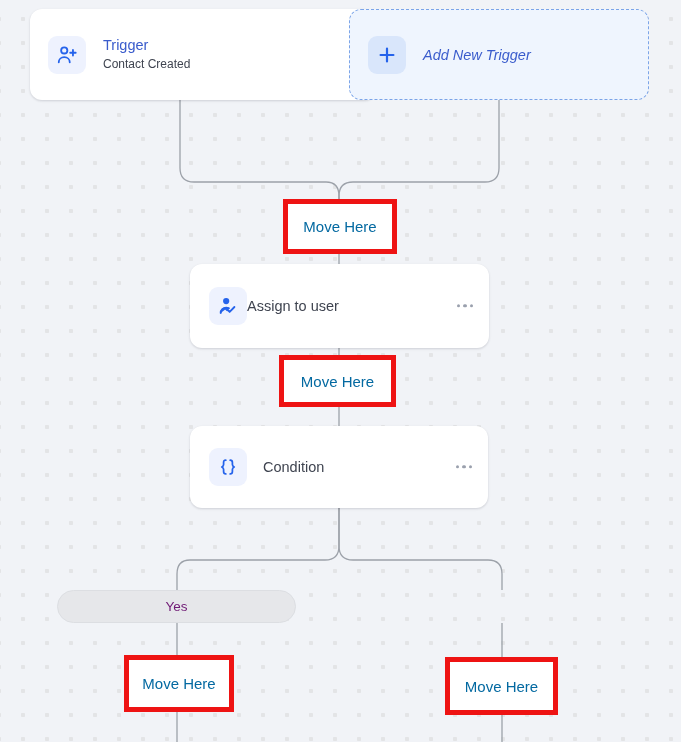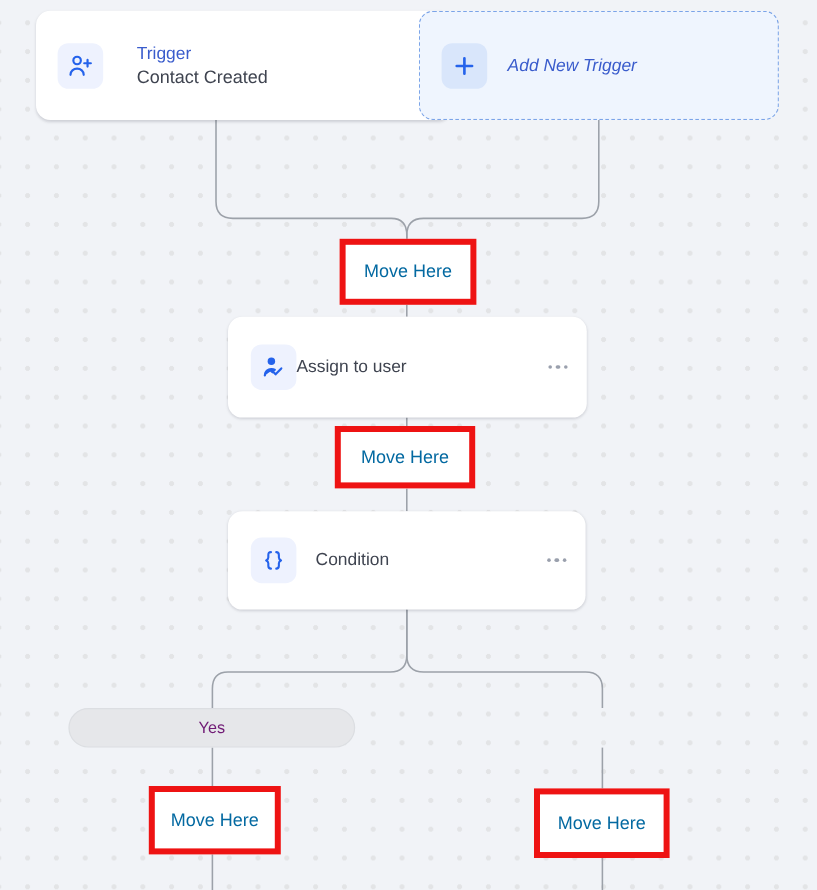--- a/index.html
+++ b/index.html
@@ -79,34 +79,34 @@
     background: #9aa0ad;
   }
 
   
   #trigger-card {
     left: 30px;
     top: 9px;
     width: 346px;
     height: 91px;
     padding-left: 18px;
-    gap: 28px;
+    gap: 17px;
   }
   #trigger-card .trigger-texts {
     display: flex;
     flex-direction: column;
     gap: 1px;
   }
   .trigger-title {
     font-size: 14.5px;
     color: #3a5ccc;
     line-height: 18px;
   }
   .trigger-sub {
-    font-size: 15px;
+    font-size: 12px;
     color: #3f4450;
     line-height: 19px;
   }
 
   
   #add-trigger-card {
     position: absolute;
     left: 349px;
     top: 9px;
     width: 300px;

